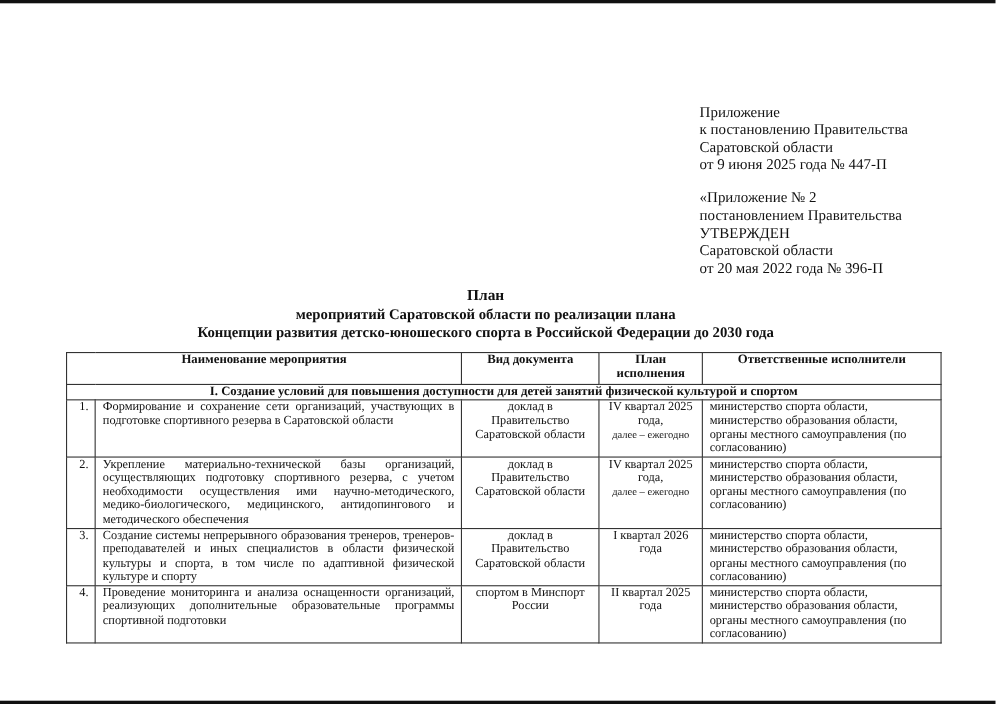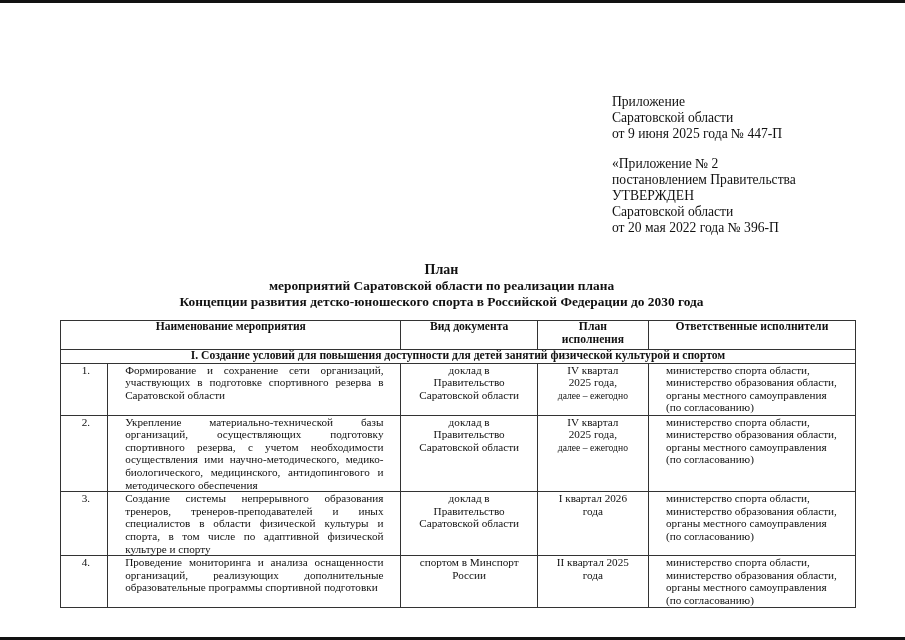--- a/index.html
+++ b/index.html
@@ -8,32 +8,32 @@
     background: #ffffff; color: #111;
     font-family: "Liberation Serif", "DejaVu Serif", serif;
   }
   .scan-top { position: absolute; left: 0; top: 0; width: 905px; height: 3px; background: #111; }
   .scan-bottom { position: absolute; left: 0; bottom: 0; width: 905px; height: 3px; background: #111; }
   .annex {
     position: absolute; left: 612px; top: 94px; width: 260px;
     font-size: 13.6px; line-height: 16px;
   }
   .annex .gap { height: 14px; }
-  .annex .line { white-space: nowrap; }
+  .annex .line { white-space: nowrap; margin-left: 24px; }
   .title {
     position: absolute; left: 0; top: 262px; width: 883px; text-align: center;
     font-weight: bold; font-size: 13.4px; line-height: 16px;
   }
   .title .t1 { font-size: 14px; }
   table.plan {
     position: absolute; left: 60px; top: 320px; width: 796px;
     border-collapse: collapse; font-size: 11.2px; line-height: 12.6px;
   }
   table.plan td, table.plan th {
-    border: 1px solid #333; vertical-align: top; padding: 0 17px;
+    border: 1px solid #333; vertical-align: top; padding: 0 6px;
   }
   table.plan th { font-weight: bold; text-align: center; font-size: 11.6px; height: 28px; }
   .c-num { width: 14px; text-align: right; }
   .c-name { width: 343px; text-align: justify; }
   .c-doc { width: 116px; text-align: center; margin-left: 34px; }
   .c-term { width: 83px; text-align: center; }
   .c-resp { width: 216px; text-align: left; }
   .section td { text-align: center; font-weight: bold; font-size: 11.6px; padding: 1px 0; }
   .small { font-size: 9.6px; }
   tr.r1 td { height: 51px; }
@@ -41,20 +41,21 @@
   tr.r3 td { height: 51px; }
   tr.r4 td { height: 51px; }
 </style>
 </head>
 <body>
 
 <div class="scan-top"></div>
 
 <div class="annex">
   <div class="line">Приложение</div>
+  <div class="line">к постановлению Правительства</div>
   <div class="line">Саратовской области</div>
   <div class="line">от 9 июня 2025 года № 447-П</div>
   <div class="gap"></div>
   <div class="line">«Приложение № 2</div>
   <div class="line">постановлением Правительства</div>
   <div class="line">УТВЕРЖДЕН</div>
   <div class="line">Саратовской области</div>
   <div class="line">от 20 мая 2022 года № 396-П</div>
 </div>
 

